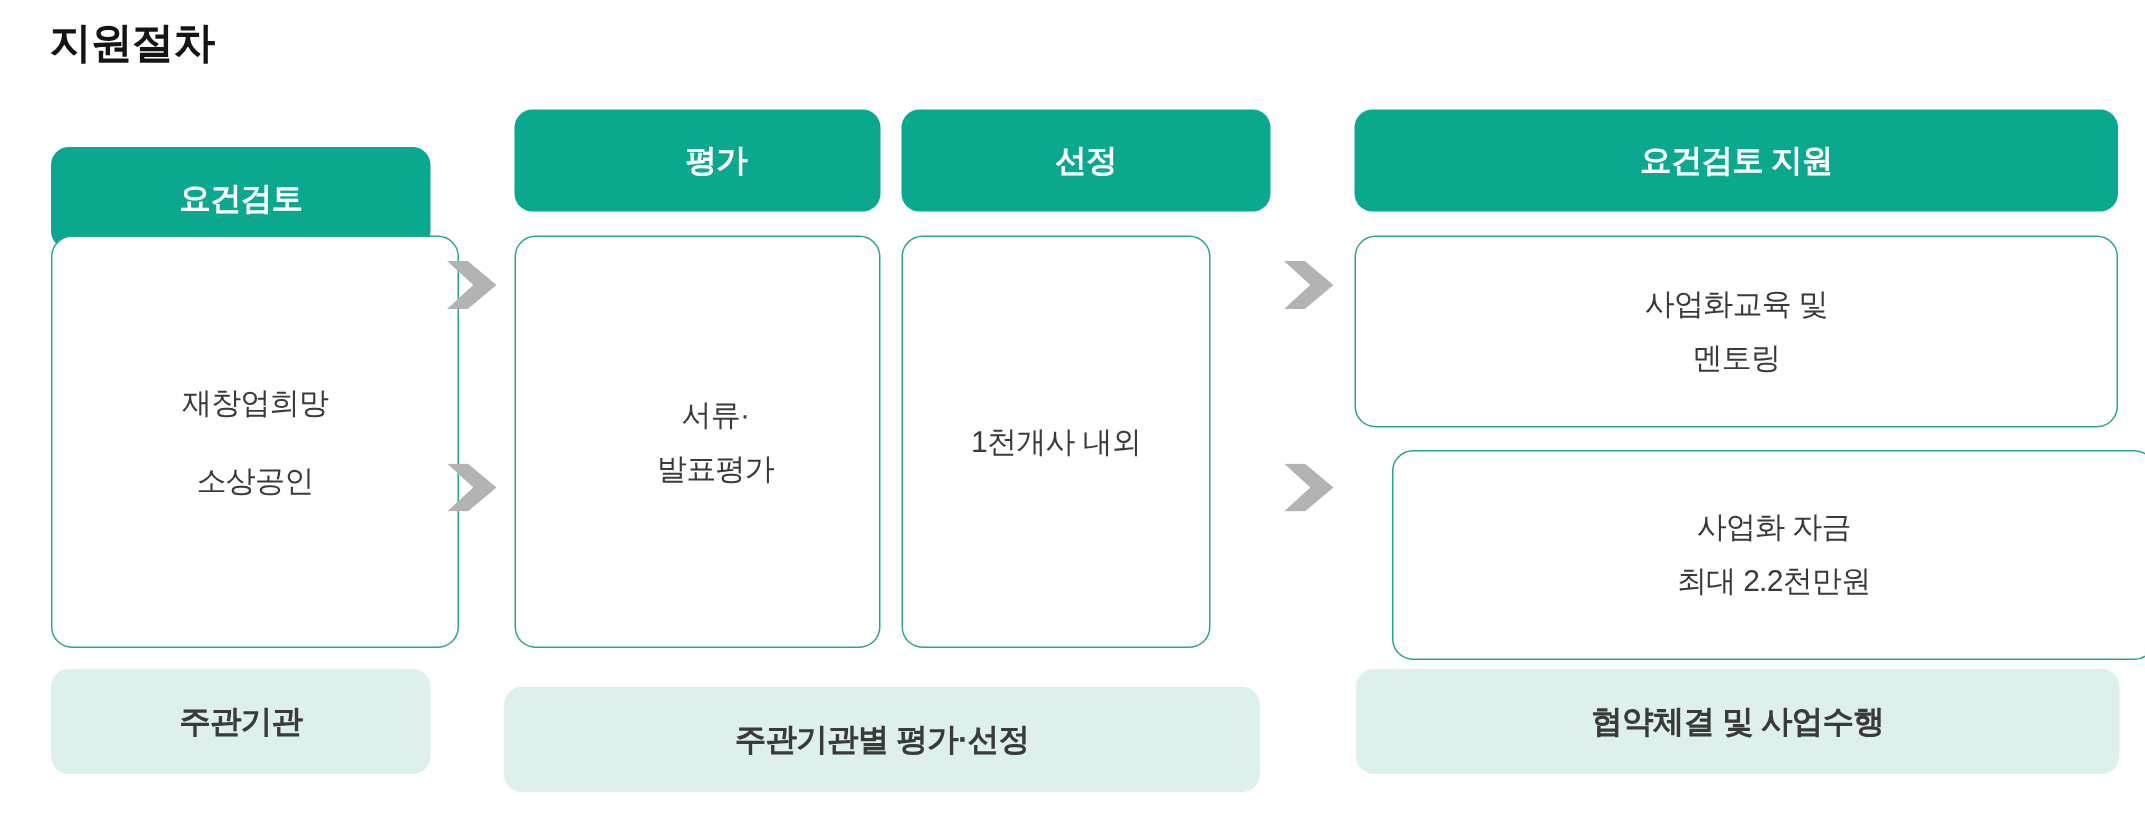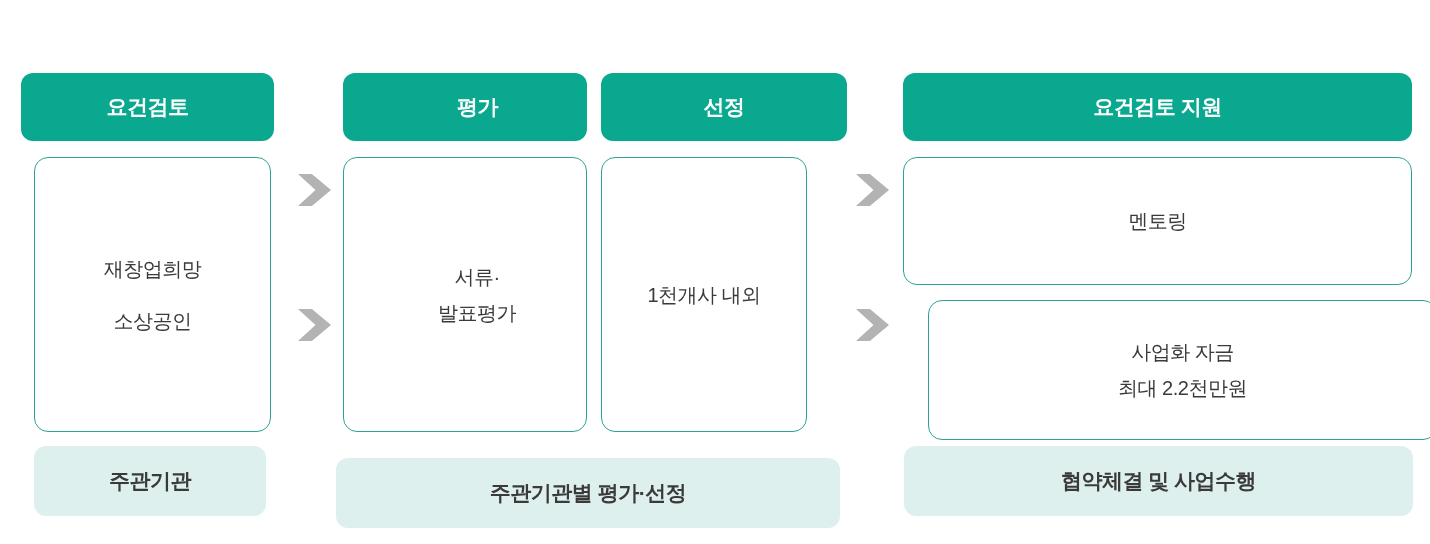--- a/index.html
+++ b/index.html
@@ -89,27 +89,28 @@
     background:var(--arrow);
     clip-path:polygon(0% 0%, 42% 0%, 100% 50%, 42% 100%, 0% 100%, 53% 50%);
   }
   .line{ display:block; }
 </style>
 </head>
 <body>
 
 <div class="canvas">
 
+  <h2 class="page-title">지원절차</h2>
 
-  <div class="hdr" style="left:21px;width:253px;">요건검토</div>
-  <div class="bodybox tall" style="left:34px;width:237px;gap:16px;">
+  <div class="hdr" style="left:34px;width:253px;margin-top:25px;">요건검토</div>
+  <div class="bodybox tall" style="left:34px;width:272px;gap:16px;">
     <span class="line">재창업희망</span>
     <span class="line">소상공인</span>
   </div>
-  <div class="foot" style="left:34px;width:232px;">주관기관</div>
+  <div class="foot" style="left:34px;width:253px;">주관기관</div>
 
   <div class="chev" style="left:298px;top:174px;"></div>
   <div class="chev" style="left:298px;top:309px;"></div>
 
   <div class="hdr" style="left:343px;width:244px;padding-left:25px;">평가</div>
   <div class="bodybox tall" style="left:343px;width:244px;padding-left:24px;">
     <span class="line">서류·</span>
     <span class="line">발표평가</span>
   </div>
 
@@ -118,20 +119,21 @@
     <span class="line">1천개사 내외</span>
   </div>
 
   <div class="foot" style="left:336px;width:504px;margin-top:12px;">주관기관별 평가·선정</div>
 
   <div class="chev" style="left:856px;top:174px;"></div>
   <div class="chev" style="left:856px;top:309px;"></div>
 
   <div class="hdr" style="left:903px;width:509px;">요건검토 지원</div>
   <div class="bodybox" style="left:903px;width:509px;top:157px;height:128px;">
+    <span class="line">사업화교육 및</span>
     <span class="line">멘토링</span>
   </div>
   <div class="bodybox" style="left:928px;width:509px;top:300px;height:140px;">
     <span class="line">사업화 자금</span>
     <span class="line">최대 2.2천만원</span>
   </div>
   <div class="foot" style="left:904px;width:509px;">협약체결 및 사업수행</div>
 
 </div>
 

